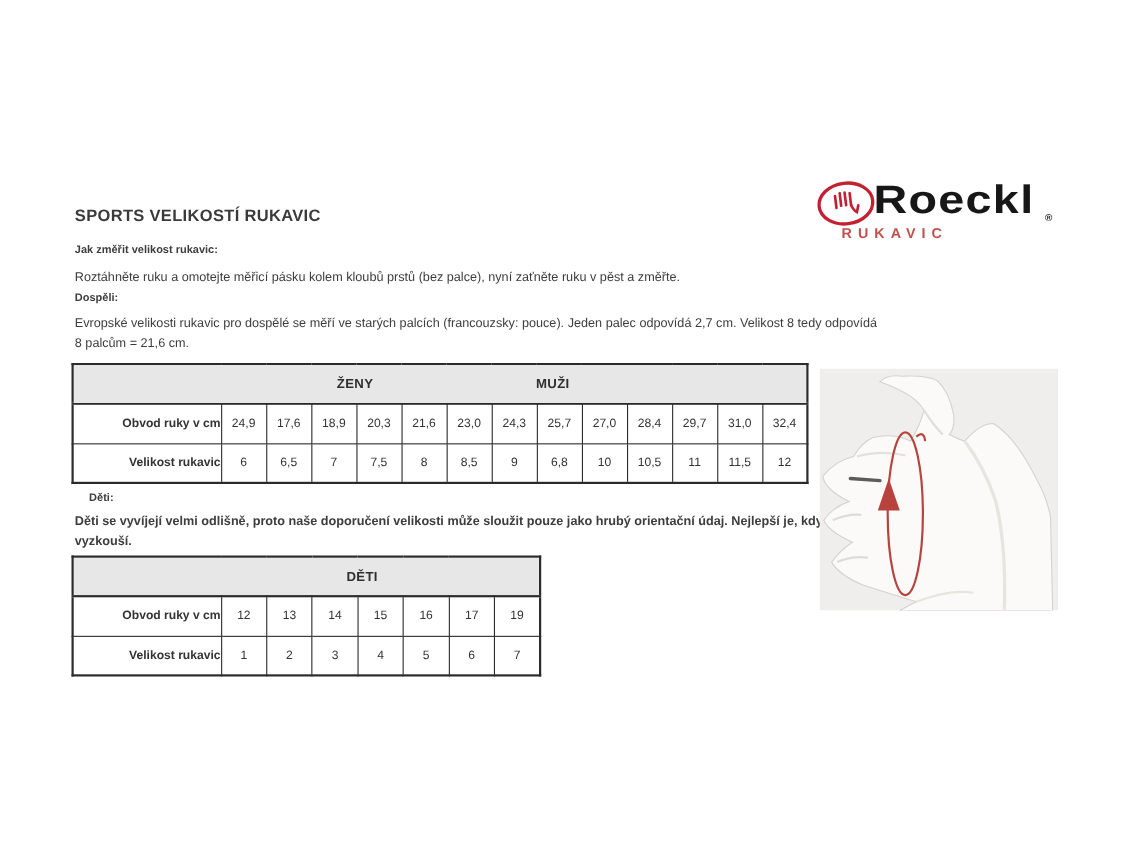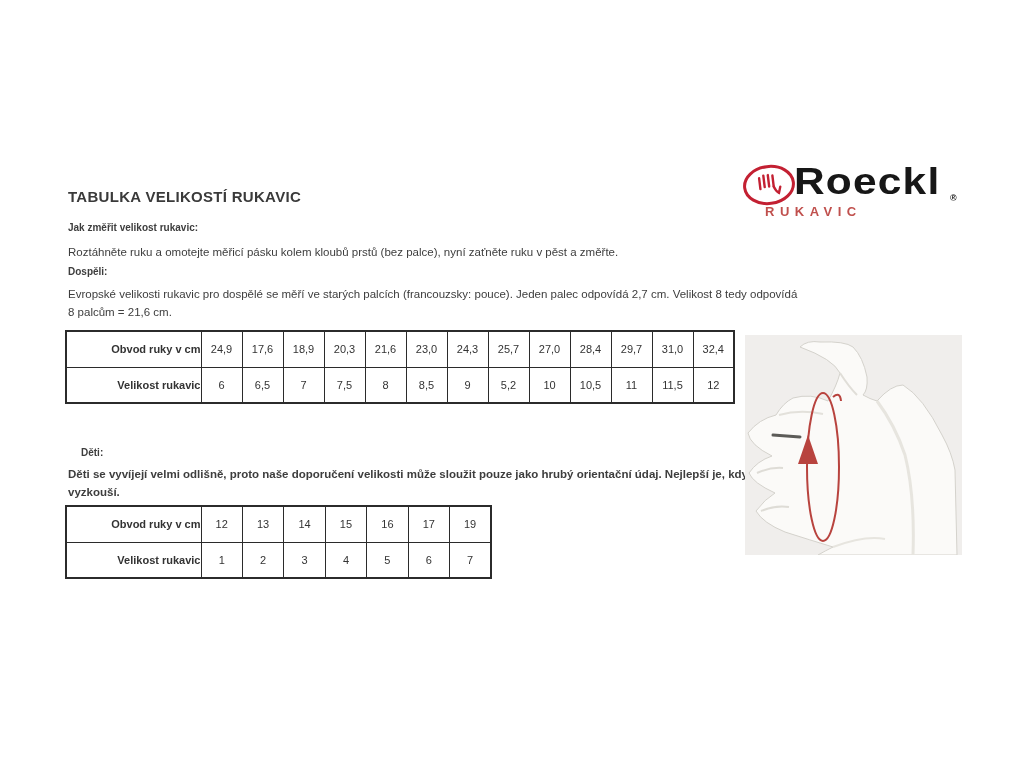--- a/index.html
+++ b/index.html
@@ -63,21 +63,21 @@
   .pos-zeny  { left:38.4%; }
   .pos-muzi  { left:65.4%; }
   .pos-deti  { left:62%; }
 
   
   .hand-fig { left:745px; top:335px; width:217px; height:220px; }
 </style>
 </head>
 <body>
 
-<div class="abs page-title">TABULKA VELIKOSTÍ RUKAVIC</div>
+<div class="abs page-title">SPORTS VELIKOSTÍ RUKAVIC</div>
 
 <div class="abs logo">
   <svg class="oval-svg" width="54" height="48" viewBox="0 0 54 48">
     <g transform="rotate(-7 27 23)">
       <ellipse cx="27" cy="23" rx="24.5" ry="18.5" fill="none" stroke="#c32032" stroke-width="3"></ellipse>
       <g stroke="#c32032" stroke-width="2.4" stroke-linecap="round" fill="none">
         <path d="M18,26 L18,15"></path>
         <path d="M22.5,24.5 L22.5,13"></path>
         <path d="M27,24.5 L27,13"></path>
         <path d="M31.5,25 L31.5,14"></path>
@@ -108,20 +108,26 @@
       <col>
       <col>
       <col>
       <col>
       <col>
       <col>
       <col>
       <col>
   </colgroup>
   <tbody>
+      <tr>
+    <td class="grp-header" colspan="14">
+      <span class="grp-label pos-zeny">ŽENY</span>
+      <span class="grp-label pos-muzi">MUŽI</span>
+    </td>
+  </tr>
   <tr>
     <td class="lbl">Obvod ruky v cm</td>
     <td>24,9</td>
     <td>17,6</td>
     <td>18,9</td>
     <td>20,3</td>
     <td>21,6</td>
     <td>23,0</td>
     <td>24,3</td>
     <td>25,7</td>
@@ -133,21 +139,21 @@
   </tr>
   <tr>
     <td class="lbl">Velikost rukavic</td>
     <td>6</td>
     <td>6,5</td>
     <td>7</td>
     <td>7,5</td>
     <td>8</td>
     <td>8,5</td>
     <td>9</td>
-    <td>5,2</td>
+    <td>6,8</td>
     <td>10</td>
     <td>10,5</td>
     <td>11</td>
     <td>11,5</td>
     <td>12</td>
   </tr>
 </tbody>
   </table>
 
 <div class="abs h-bold" style="left:68px; top:447px;margin-left:13px;">Děti:</div>
@@ -159,20 +165,25 @@
     <col style="width:135px">
       <col>
       <col>
       <col>
       <col>
       <col>
       <col>
       <col>
   </colgroup>
   <tbody>
+      <tr>
+    <td class="grp-header" colspan="8">
+      <span class="grp-label pos-deti">DĚTI</span>
+    </td>
+  </tr>
   <tr>
     <td class="lbl">Obvod ruky v cm</td>
     <td>12</td>
     <td>13</td>
     <td>14</td>
     <td>15</td>
     <td>16</td>
     <td>17</td>
     <td>19</td>
   </tr>

